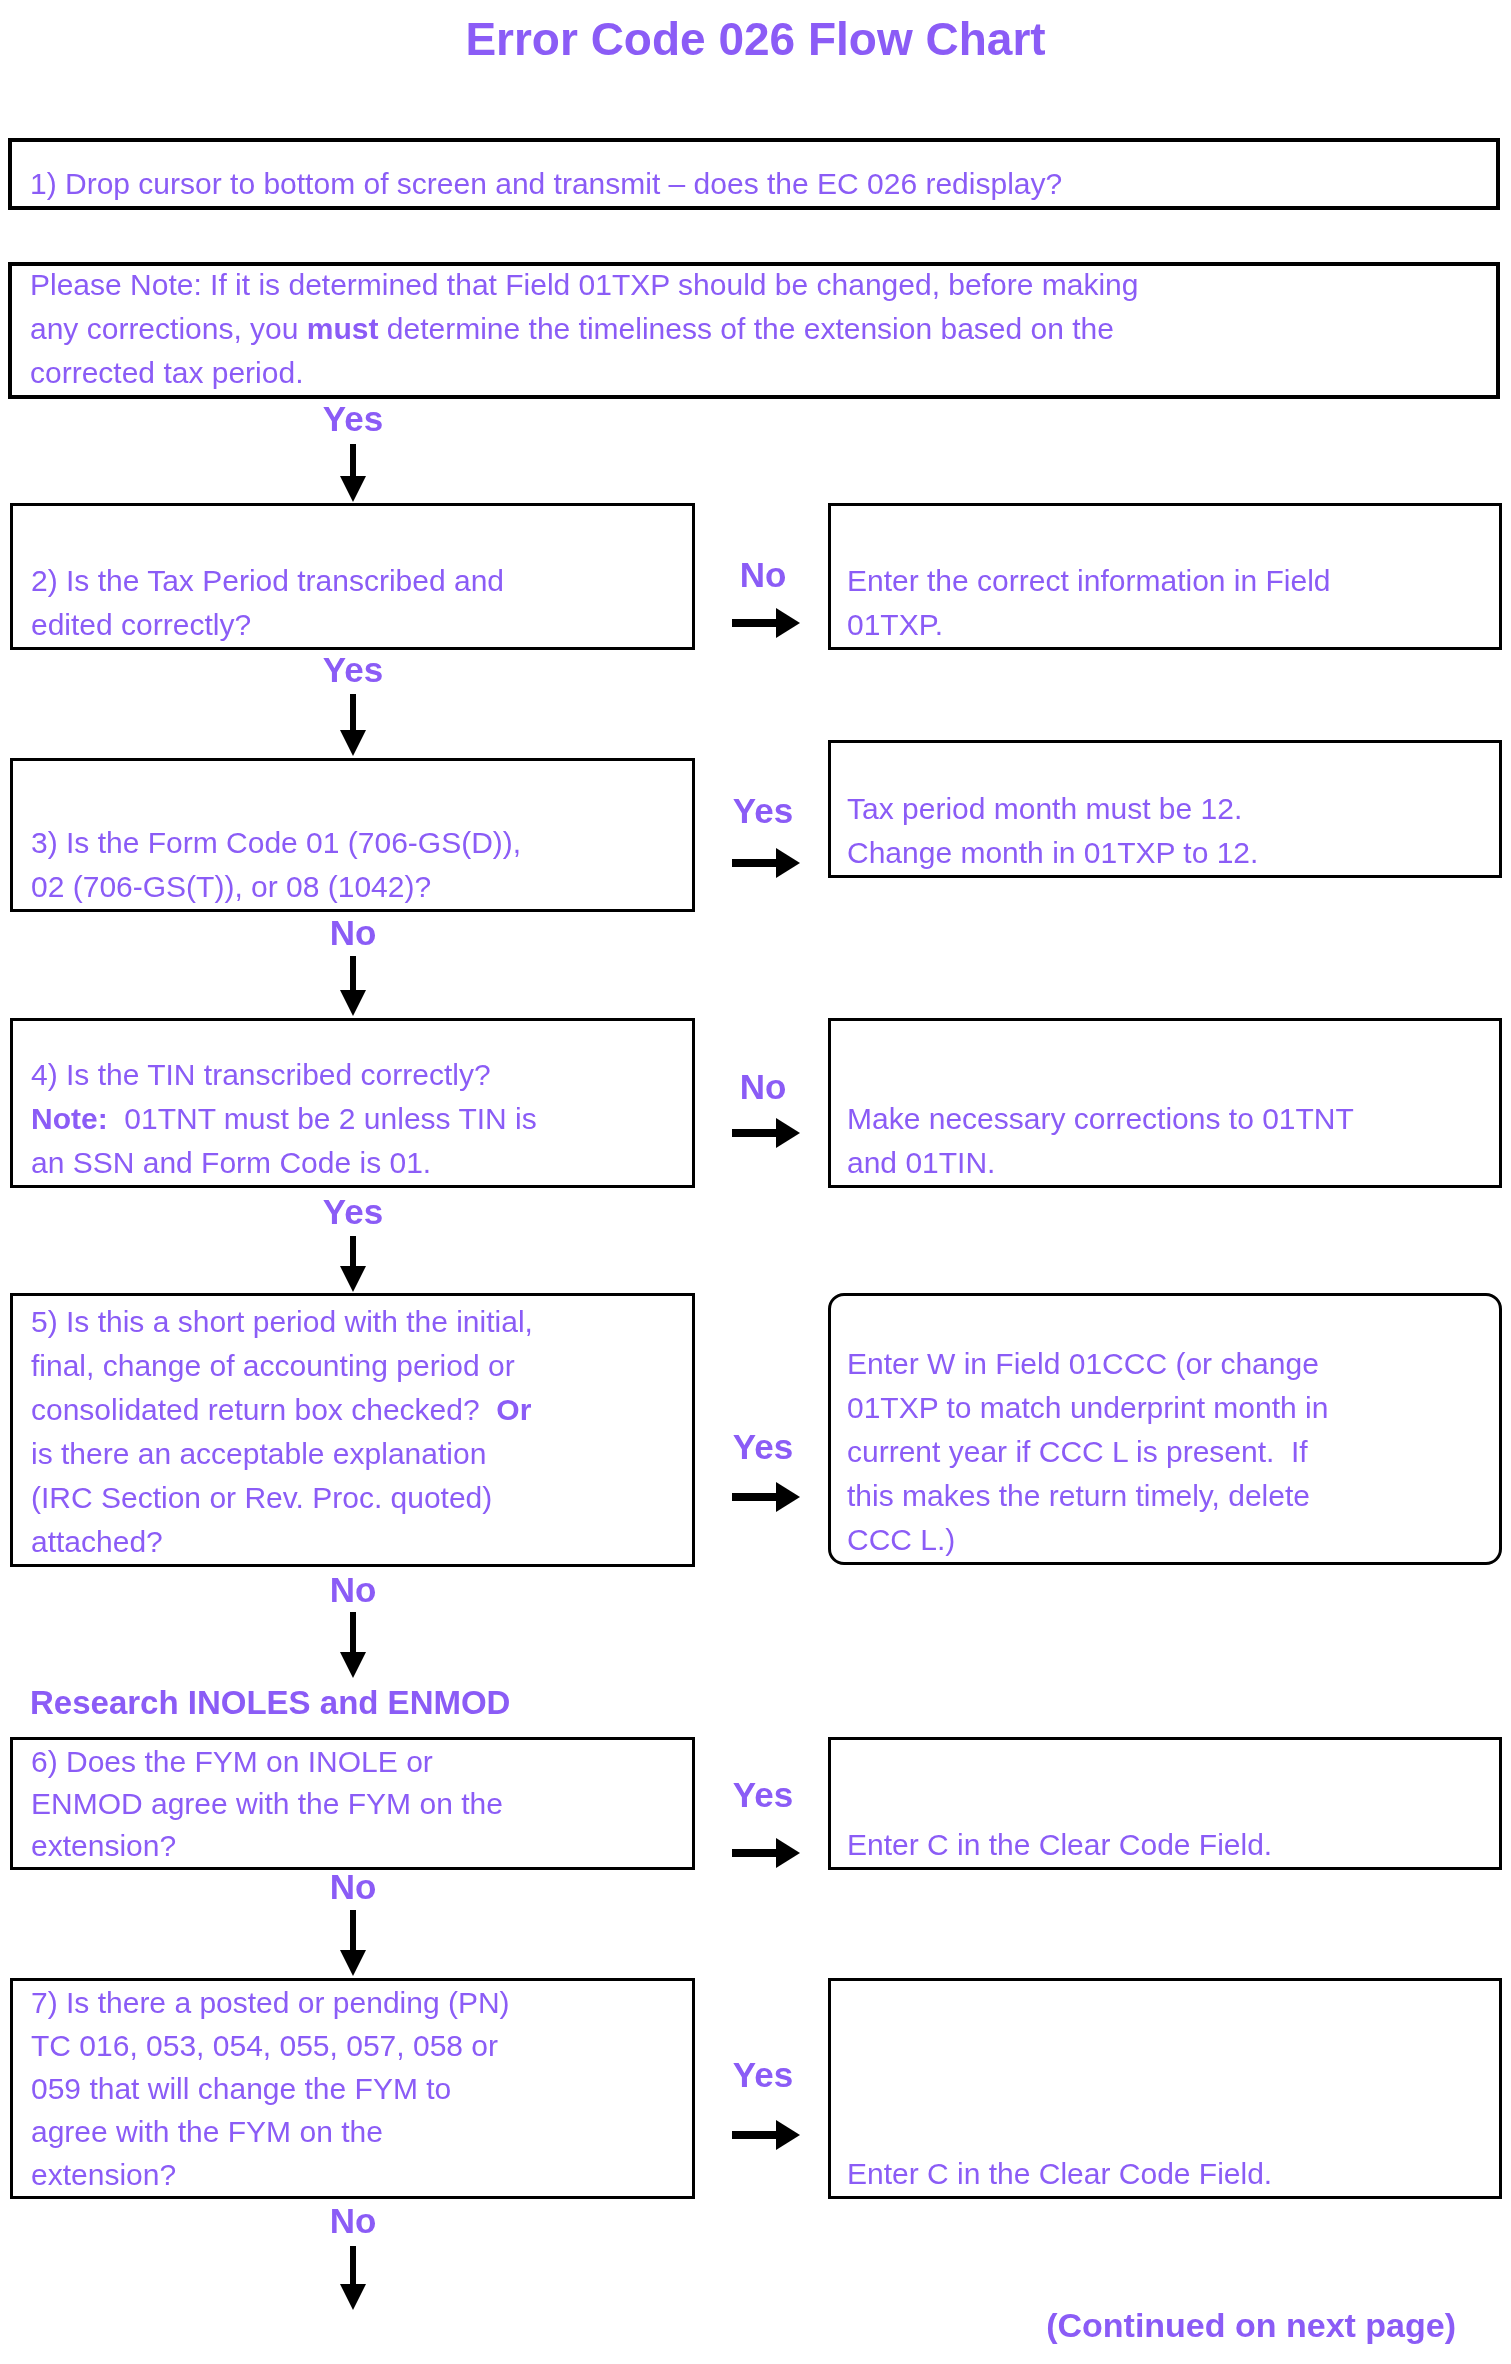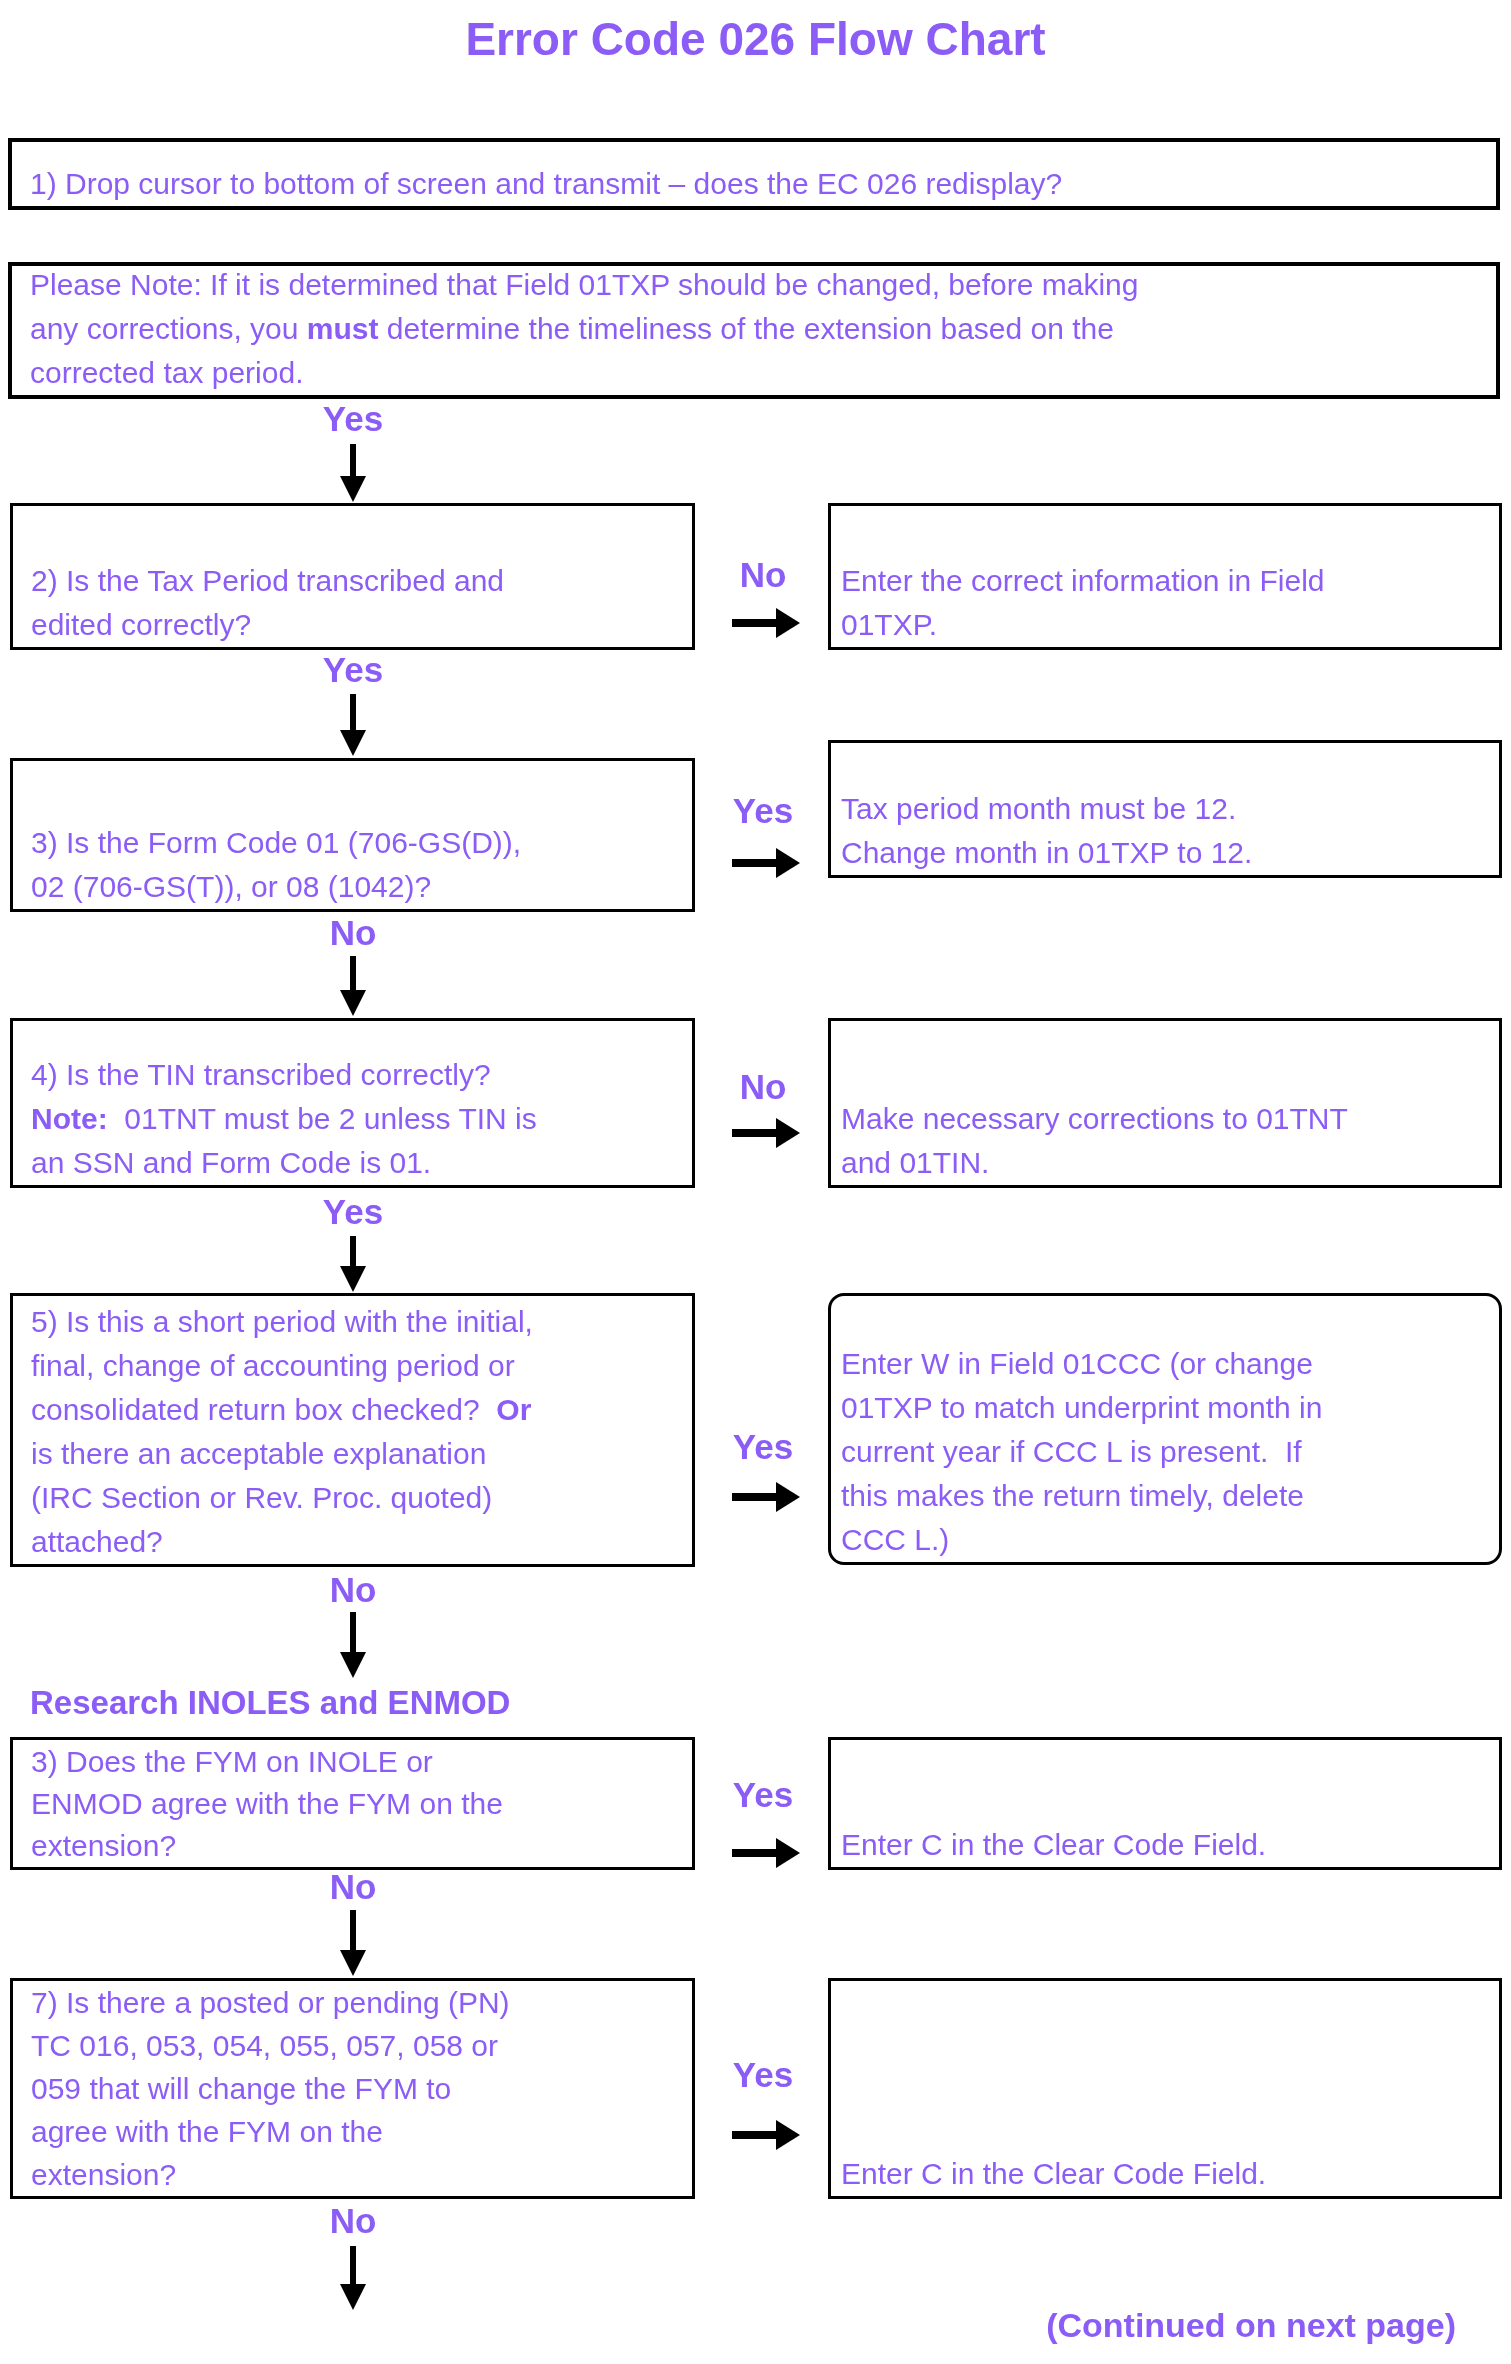--- a/index.html
+++ b/index.html
@@ -13,21 +13,21 @@
     text-align:center; font-weight:bold; font-size:46px;
   }
   .box {
     position:absolute; box-sizing:border-box; background:#fff;
     border:3px solid #000; font-size:30px; line-height:44px;
     display:flex; flex-direction:column; justify-content:flex-end;
     padding:0 10px 0 18px;
   }
   .box.full { border-width:4px; left:8px; width:1492px; }
   .box.qbox { left:10px; width:685px; }
-  .box.rbox { left:828px; width:674px; padding-left:10px; }
+  .box.rbox { left:828px; width:674px; padding-left:16px; }
   .line { white-space:pre; }
   .vlabel, .hlabel {
     position:absolute; width:110px; text-align:center;
     font-weight:bold; font-size:35px; line-height:38px;
   }
   .vlabel { left:298px; }
   .hlabel { left:708px; }
   .varrow { position:absolute; left:340px; width:26px; }
   .varrow .shaft { position:absolute; top:0; bottom:23px; left:10px; width:6px; background:#000; }
   .varrow .head {
@@ -152,21 +152,21 @@
 
   <div class="vlabel" style="top:1571px;">No</div>
   <div class="varrow" style="top:1612px; height:66px;">
     <div class="shaft"></div>
     <div class="head"></div>
   </div>
 
   <div class="heading" style="top:1684px;">Research INOLES and ENMOD</div>
 
   <div class="box qbox" style="top:1737px; height:133px; line-height:42px;">
-      <div class="line">3) Does the FYM on INOLE or</div>
+      <div class="line">6) Does the FYM on INOLE or</div>
       <div class="line">ENMOD agree with the FYM on the</div>
       <div class="line">extension?</div>
     </div>
   <div class="hlabel" style="top:1776px;">Yes</div>
   <div class="harrow" style="top:1838px;">
     <div class="shaft"></div>
     <div class="head"></div>
   </div>
   <div class="box rbox" style="top:1737px; height:133px;">
       <div class="line">Enter C in the Clear Code Field.</div>

